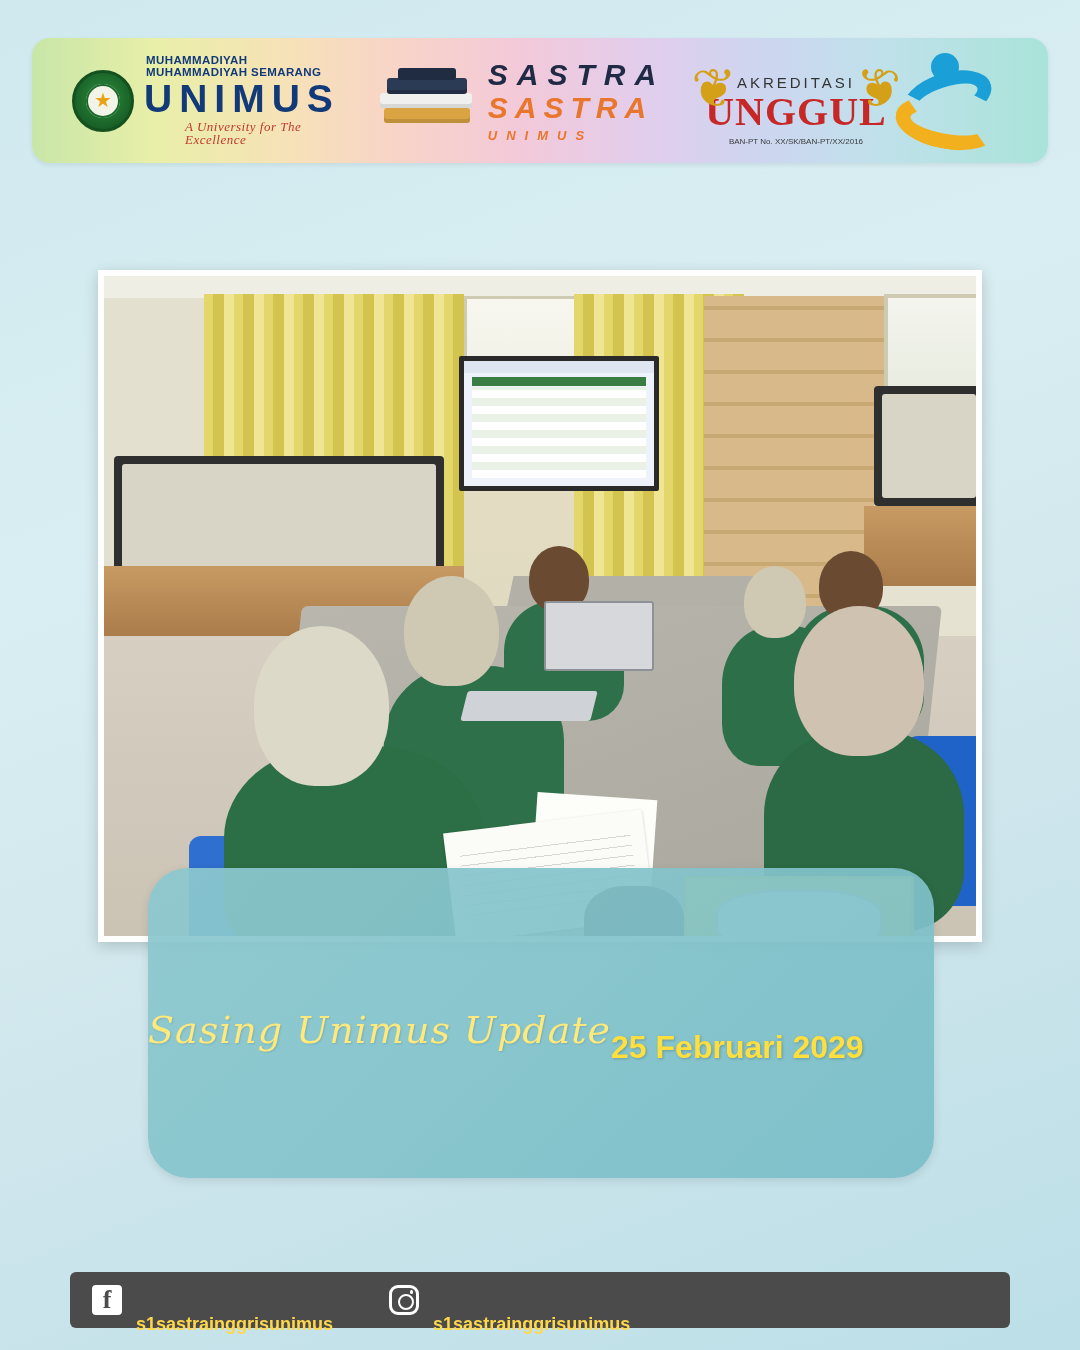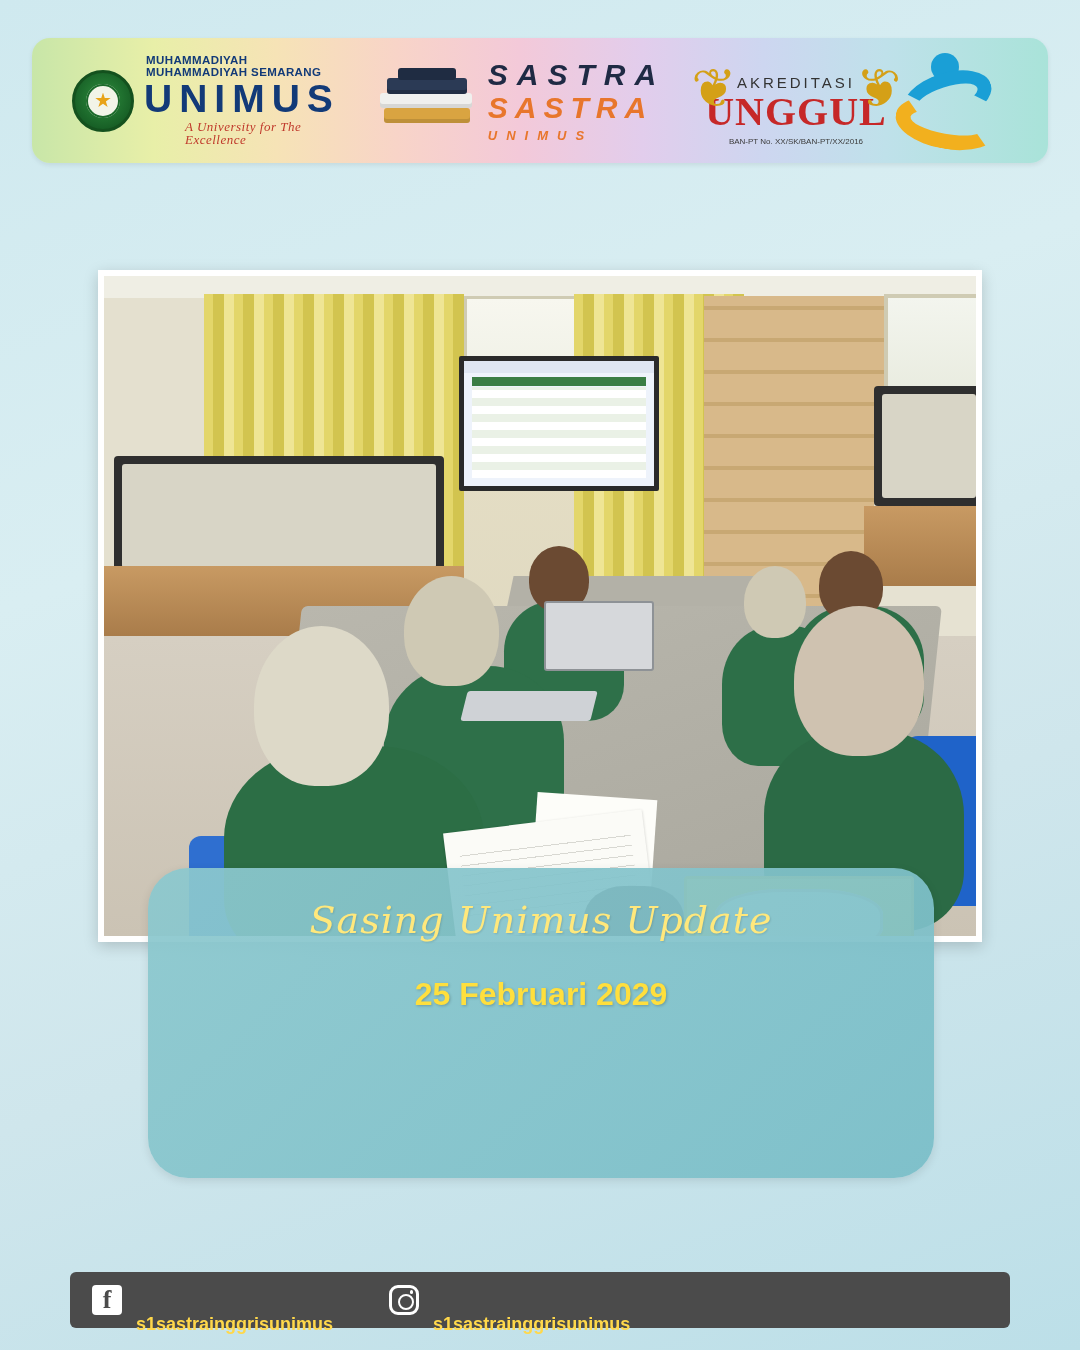--- a/index.html
+++ b/index.html
@@ -266,22 +266,22 @@
     background: #2a2a2a; border-radius: 40% 40% 20% 20%;
   }
 
   
   .caption-card {
     position: absolute;
     left: 148px; top: 868px;
     width: 786px; height: 310px;
     border-radius: 40px;
     background: linear-gradient(135deg, rgba(140,200,206,0.93), rgba(122,190,200,0.93));
-    display: flex; flex-direction: column; align-items: center;
-    padding-top: 30px;
+    display: flex; flex-direction: row; align-items: center;
+    padding-top: 14px;
     box-shadow: 0 3px 10px rgba(0,0,0,0.10);
   }
   .cap-script {
     font-family: "DejaVu Serif", serif;
     font-style: italic;
     font-size: 38px;
     color: #ffe87c;
     letter-spacing: 1px;
     text-shadow: 1px 1px 2px rgba(0,0,0,0.12);
   }

